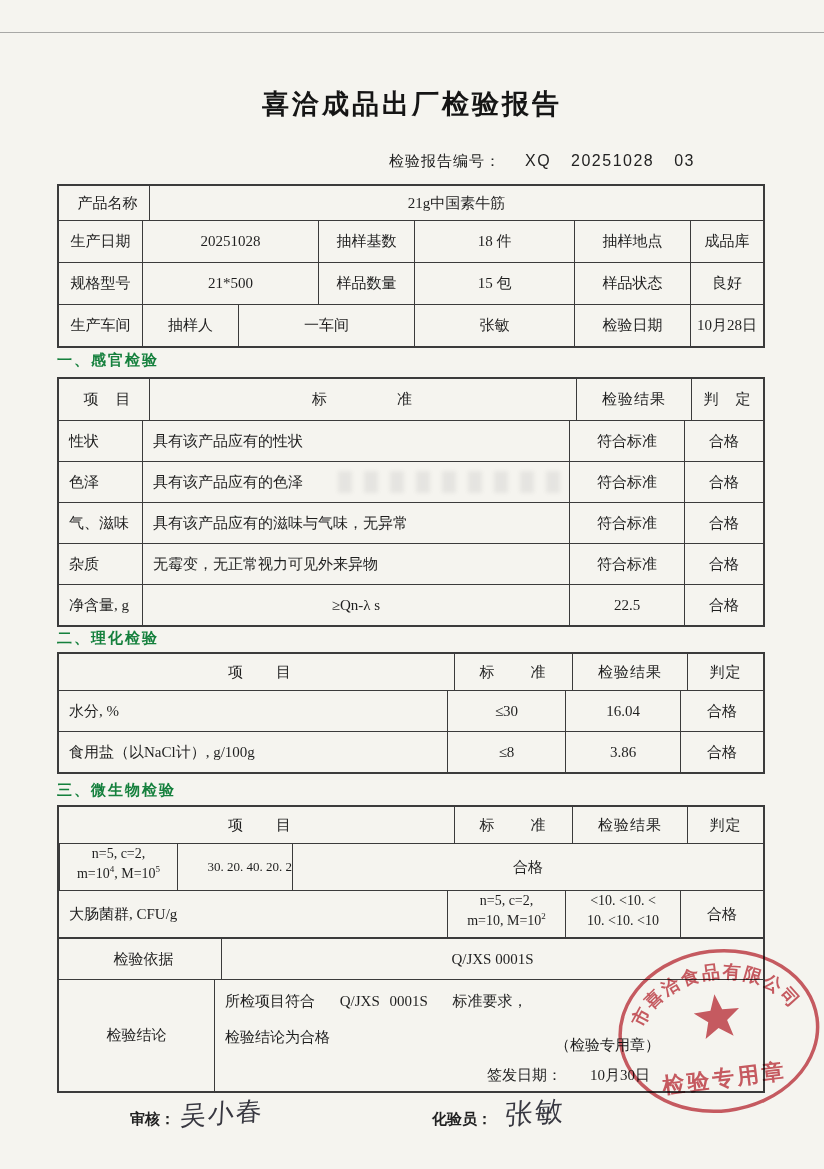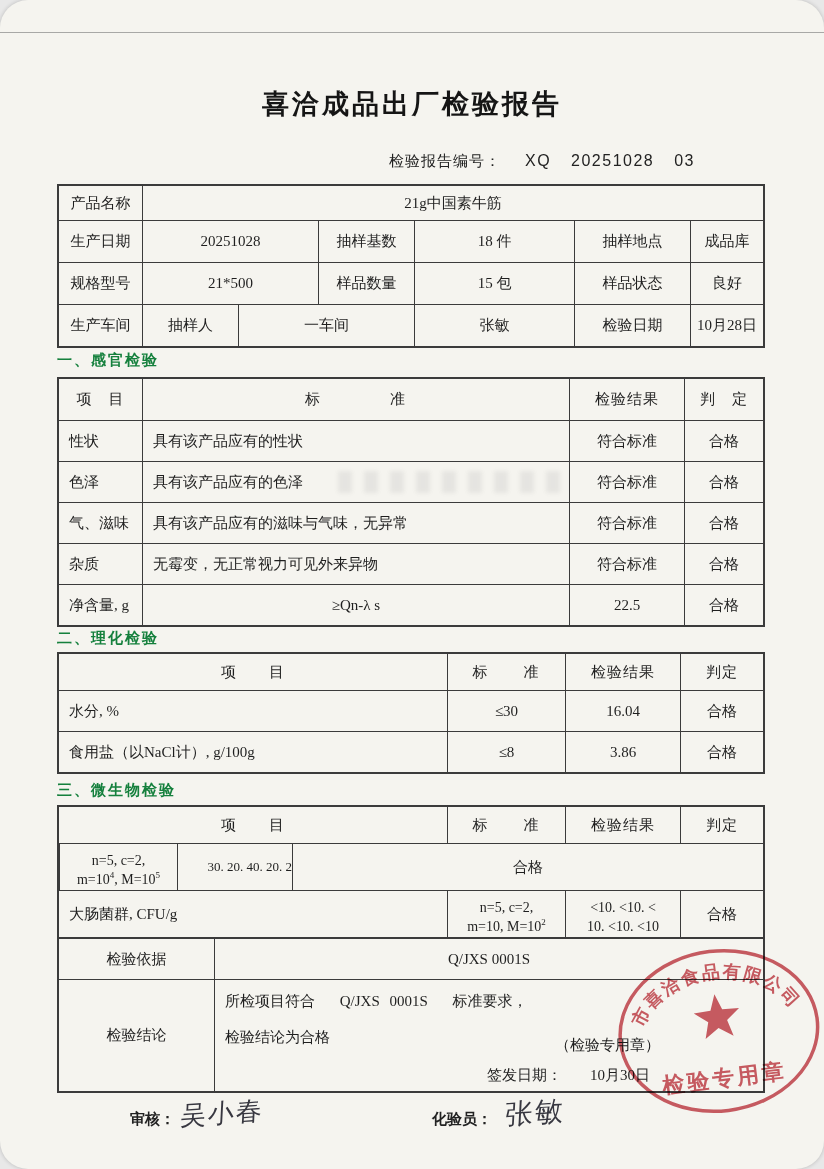--- a/index.html
+++ b/index.html
@@ -1,50 +1,49 @@
 <!DOCTYPE html>
 <html><head>
 <meta charset="utf-8">
 <style>
   html,body{margin:0;padding:0;background:#e8e8e8;}
   .page{
     position:relative;width:824px;height:1169px;background:#f5f4ef;
     overflow:hidden;font-family:"Liberation Serif",serif;color:#1f1f1f;
     box-shadow:0 0 4px rgba(0,0,0,.2);
-    border-radius:28px;
   }
   .scan-topline{position:absolute;top:32px;left:0;width:824px;height:1px;background:#a8a8a6;}
   .doc-title{position:absolute;top:86px;left:0;width:824px;text-align:center;
     font-family:"Liberation Sans",sans-serif;font-weight:bold;font-size:27px;
     letter-spacing:3px;color:#151515;}
   .repno{position:absolute;top:152px;left:389px;font-family:"Liberation Sans",sans-serif;
     font-size:15px;color:#222;}
   .repno .lab{font-weight:normal;letter-spacing:1px;}
   .repno .val{font-size:16px;margin-left:24px;letter-spacing:1.5px;word-spacing:14px;}
 
   .tbl{position:absolute;left:57px;width:708px;border:2px solid #3b3b3b;box-sizing:border-box;background:transparent;}
   .trow{display:flex;border-top:1px solid #3b3b3b;}
-  .trow.first{border-top:none;}
+  .trow.first{border-top:none;padding-left:7px;}
   .cell{box-sizing:border-box;border-left:1px solid #3b3b3b;display:flex;align-items:center;
     justify-content:center;font-size:15px;line-height:1.25;overflow:hidden;}
   .cell.cfirst{border-left:none;}
   .cell.left{justify-content:flex-start;padding-left:10px;}
   .cell.grow{flex:1;}
   .h36{height:34px}.h41{height:41px}.h43{height:41px}.h40{height:40px}.h38{height:36px}.h46{height:46px}
   .hdr{letter-spacing:1px;}
   .sp-wide{letter-spacing:2px;}
 
   .sec-title{position:absolute;left:57px;font-size:15px;font-weight:bold;letter-spacing:2px;color:#15803d;}
 
   .w83{flex:0 0 83px}.w176{flex:0 0 176px}.w96{flex:0 0 96px}.w160{flex:0 0 160px}.w116{flex:0 0 116px}
   .w427{flex:0 0 427px}.w115{flex:0 0 115px}
   .w388{flex:0 0 388px}.w118{flex:0 0 118px}
   .w155{flex:0 0 155px}
 
-  .two-line{flex-direction:column;justify-content:flex-end;font-size:14px;line-height:1.4;text-align:center;}
+  .two-line{flex-direction:column;justify-content:flex-start;font-size:14px;line-height:1.4;text-align:center;}
   .result-tight{font-size:13px;letter-spacing:0;white-space:nowrap;padding-left:36px;}
   sup{font-size:9px;vertical-align:super;line-height:0;}
 
   .ghost{position:absolute;left:195px;top:9px;width:330px;height:22px;pointer-events:none;
     background:repeating-linear-gradient(90deg,rgba(90,90,95,.18) 0 14px,rgba(0,0,0,0) 14px 26px);
     filter:blur(2px);opacity:.55;}
 
   .concl-cell{position:relative;display:block;}
   .concl-line1{position:absolute;top:12px;left:10px;font-size:15px;word-spacing:6px;}
   .concl-line2{position:absolute;top:48px;left:10px;font-size:15px;}

